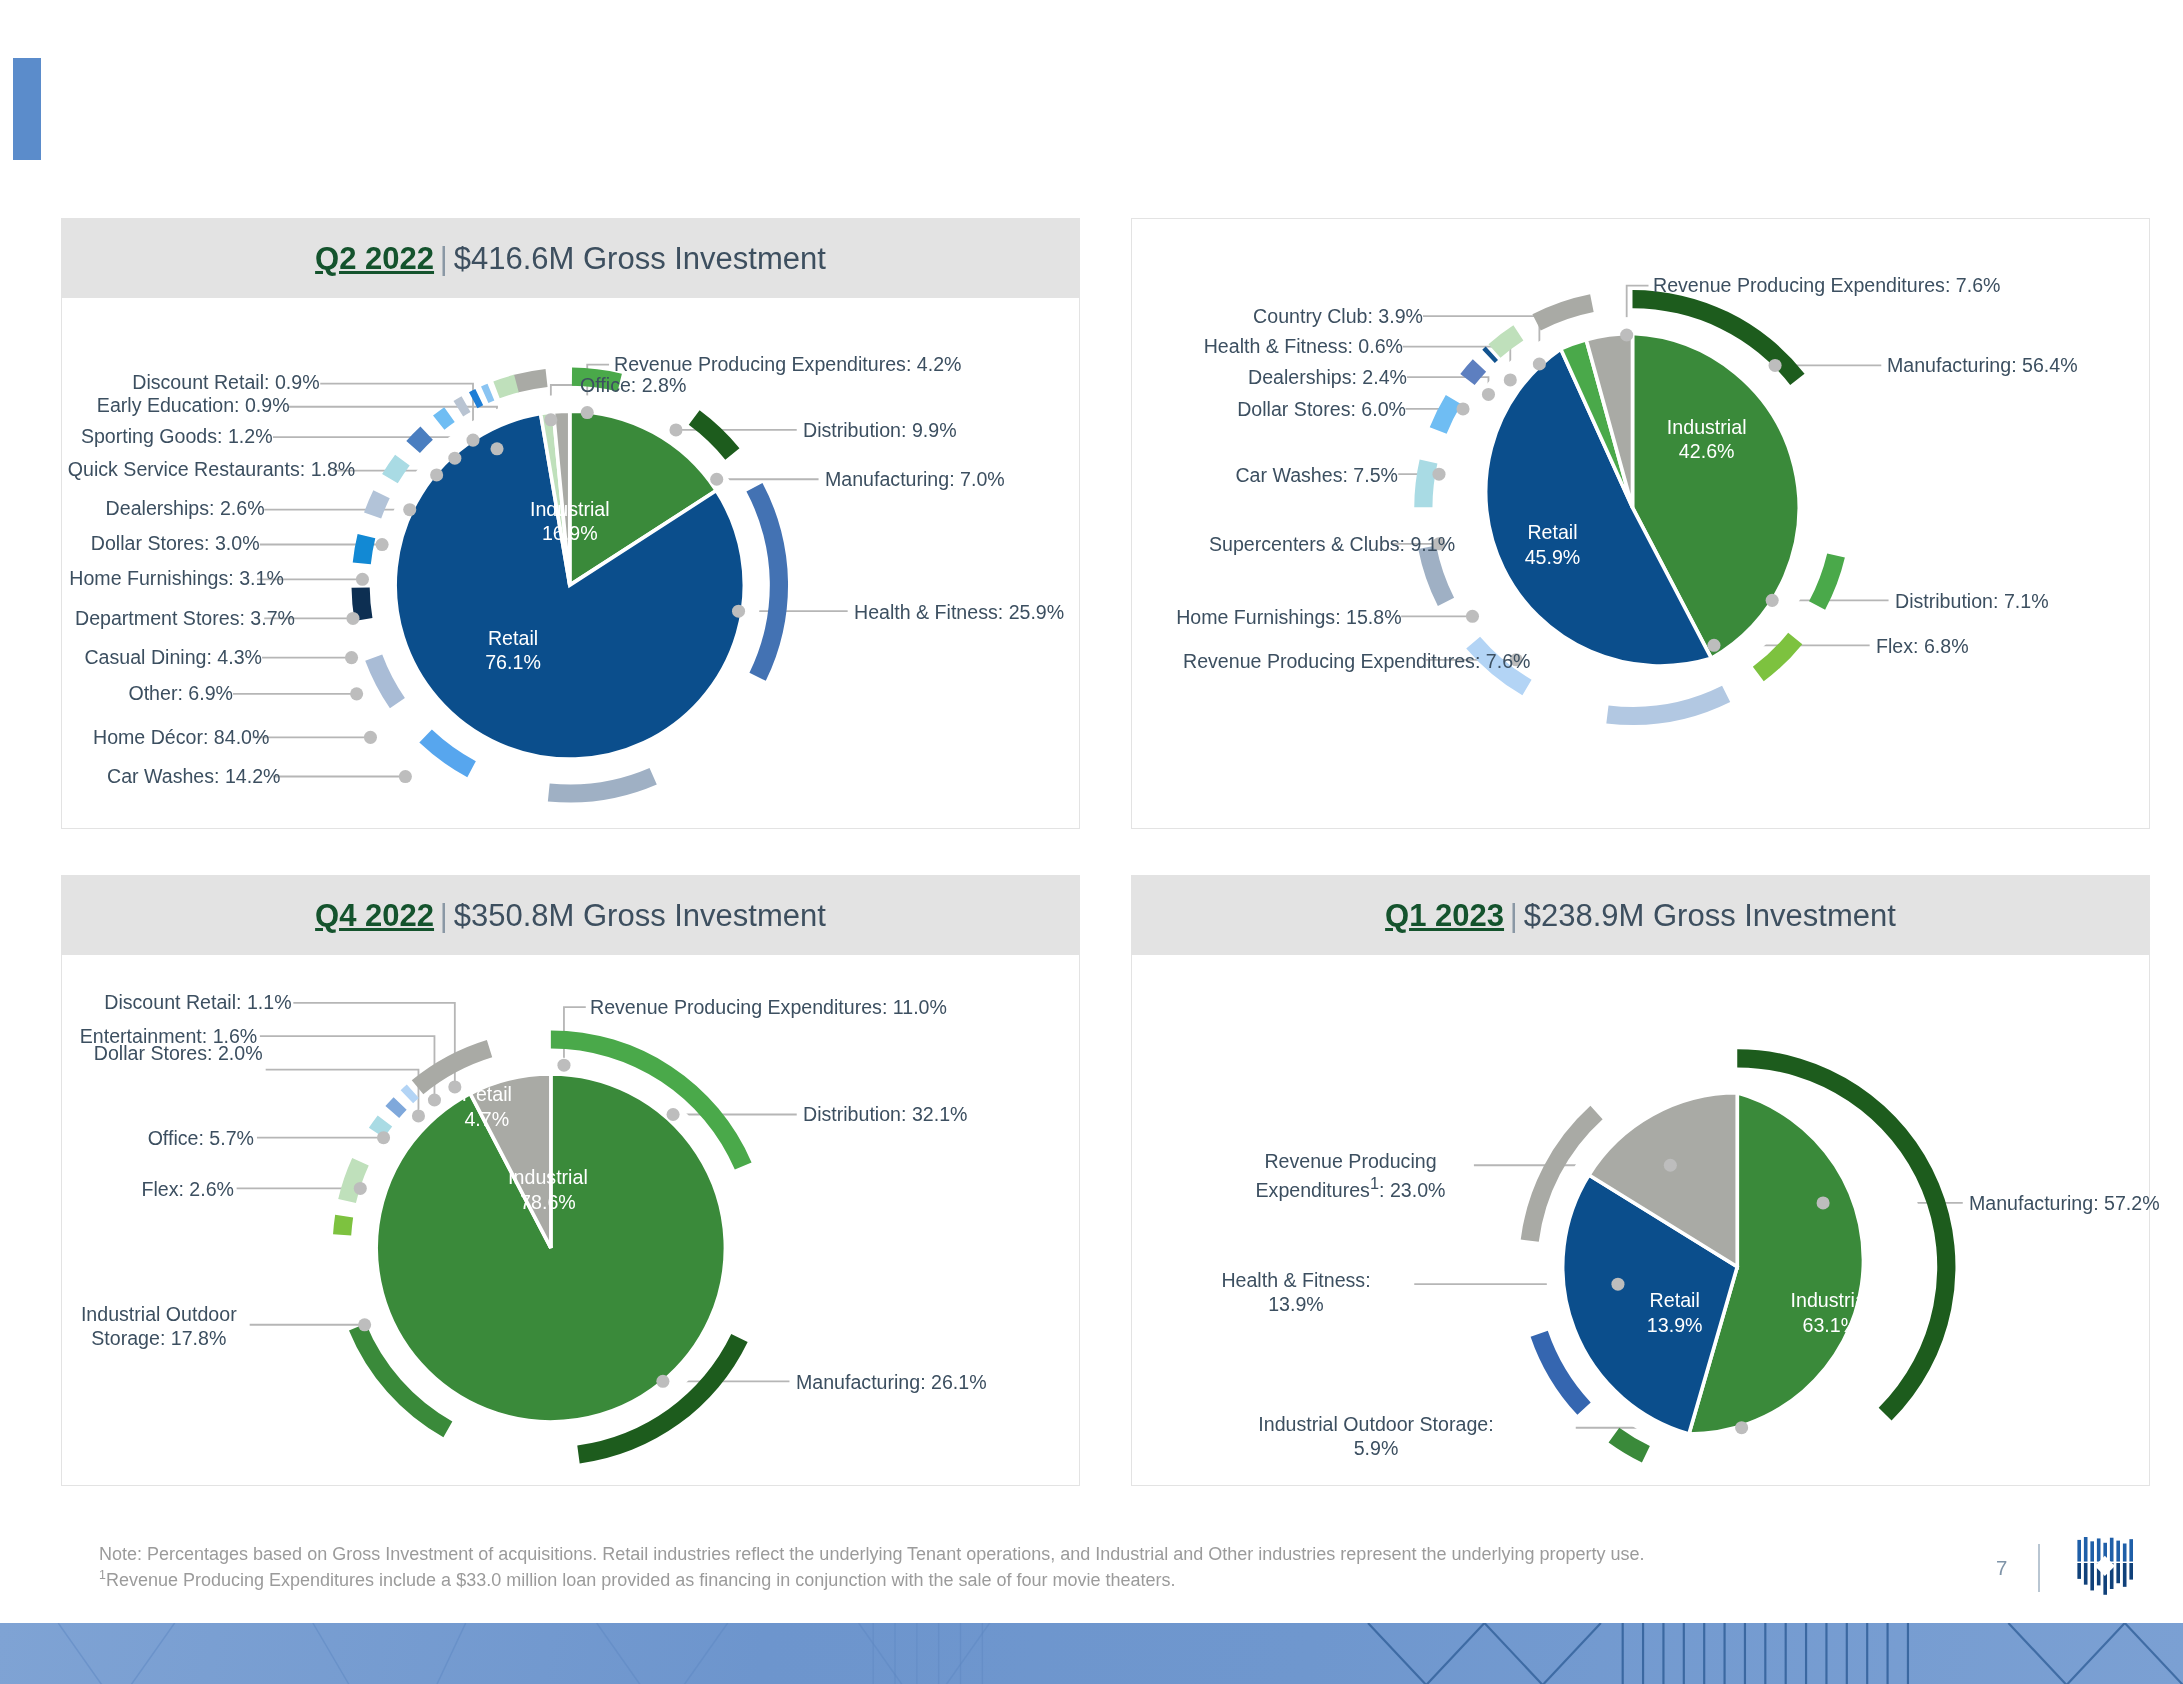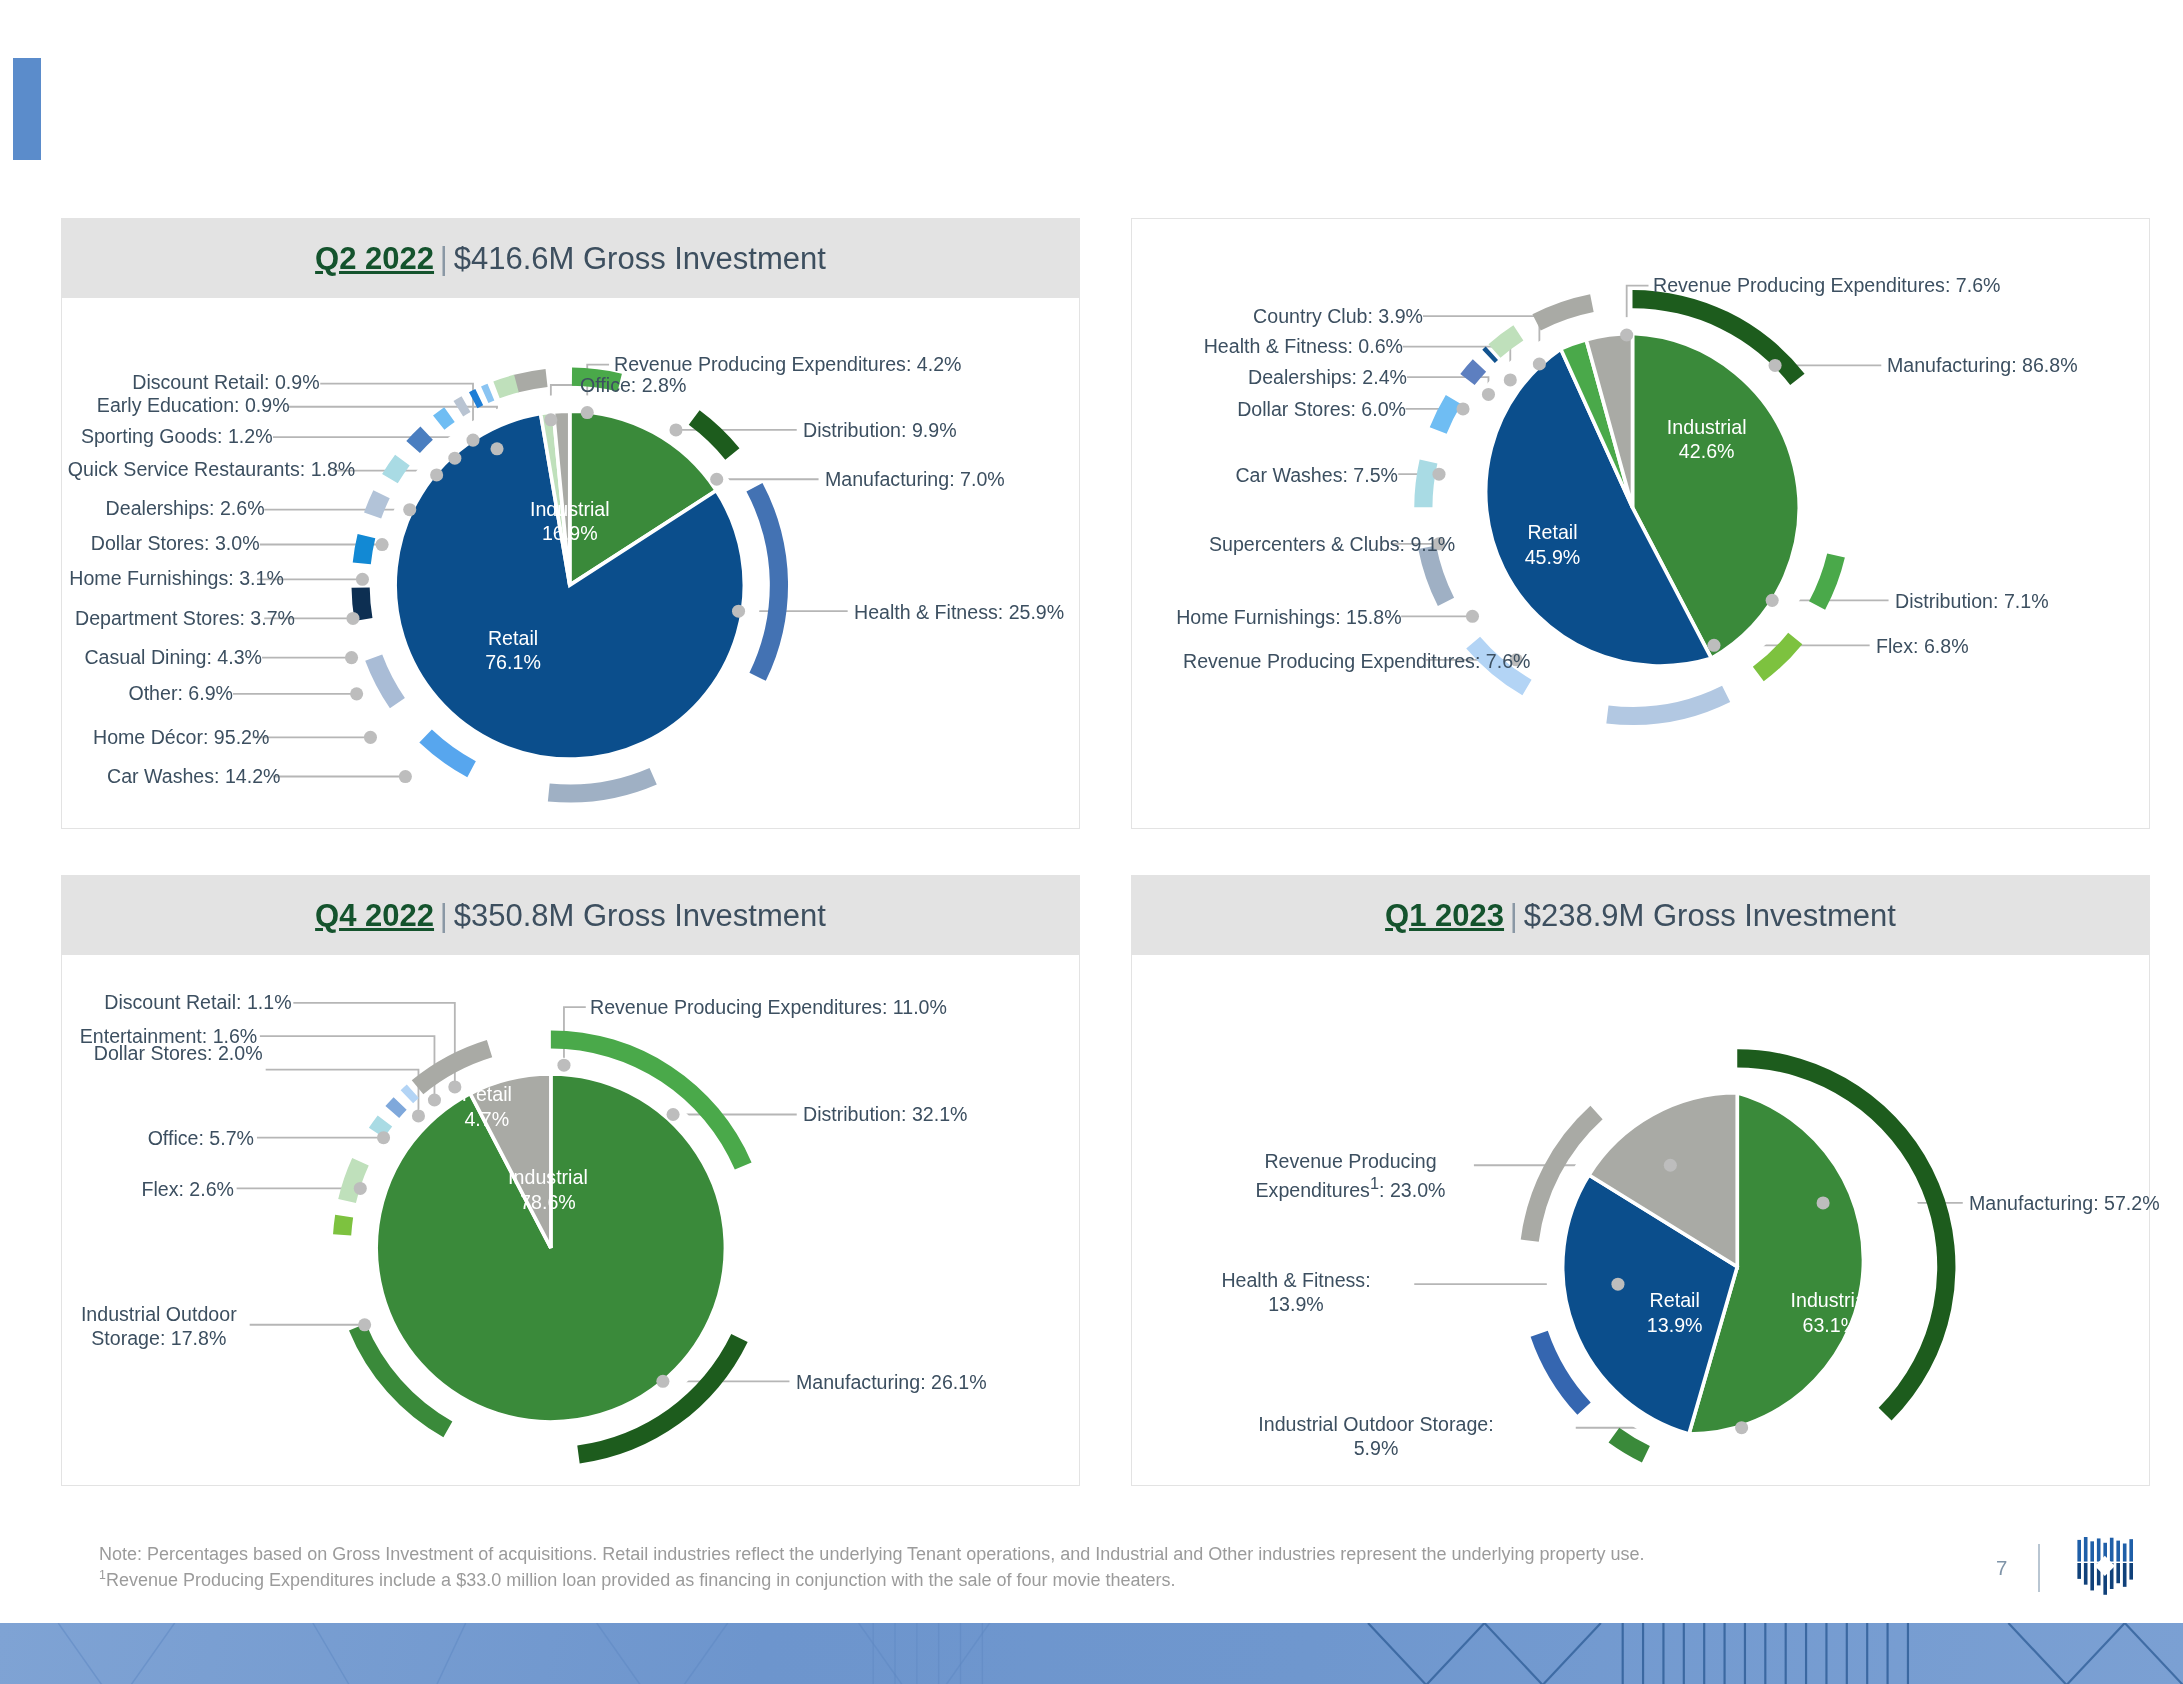--- a/index.html
+++ b/index.html
@@ -175,21 +175,21 @@
       <div class="lbl r" style="left:14.6px;  top:73px;  width:243px;">Discount Retail: 0.9%</div>
       <div class="lbl r" style="left:14.6px;  top:96px;  width:213px;">Early Education: 0.9%</div>
       <div class="lbl r" style="left:14.6px;  top:127px;  width:196px;">Sporting Goods: 1.2%</div>
       <div class="lbl r" style="left:5.8px;   top:160px;  width:266px;">Quick Service Restaurants: 1.8%</div>
       <div class="lbl r" style="left:14.6px;  top:199px;  width:188px;">Dealerships: 2.6%</div>
       <div class="lbl r" style="left:14.6px;  top:234px;  width:183px;">Dollar Stores: 3.0%</div>
       <div class="lbl r" style="left:7.3px;  top:269px;  width:188px;">Home Furnishings: 3.1%</div>
       <div class="lbl r" style="left:13px;  top:309px;  width:189px;">Department Stores: 3.7%</div>
       <div class="lbl r" style="left:18px;  top:348px;  width:182px;">Casual Dining: 4.3%</div>
       <div class="lbl r" style="left:40px;  top:384px;  width:131px;">Other: 6.9%</div>
-      <div class="lbl r" style="left:31px;  top:428px;  width:160px;">Home Décor: 95.2%</div>
+      <div class="lbl r" style="left:31px;  top:428px;  width:160px;">Home Décor: 84.0%</div>
       <div class="lbl r" style="left:45px;  top:467px;  width:166px;">Car Washes: 14.2%</div>
 
       <div class="lbl l" style="left:518px; top:76px;">Office: 2.8%</div>
       <div class="lbl l" style="left:552px; top:55px;">Revenue Producing Expenditures: 4.2%</div>
       <div class="lbl l" style="left:741px;top:121px;">Distribution: 9.9%</div>
       <div class="lbl l" style="left:763px;top:170px;">Manufacturing: 7.0%</div>
       <div class="lbl l" style="left:792px;top:303px;">Health &amp; Fitness: 25.9%</div>
     </div>
   </div>
 
@@ -254,21 +254,21 @@
       <div class="lbl r" style="left:58px; top:86px; width:233px;">Country Club: 3.9%</div>
       <div class="lbl r" style="left:44px; top:116px; width:227px;">Health &amp; Fitness: 0.6%</div>
       <div class="lbl r" style="left:64px; top:147px; width:211px;">Dealerships: 2.4%</div>
       <div class="lbl r" style="left:70px; top:179px; width:204px;">Dollar Stores: 6.0%</div>
       <div class="lbl r" style="left:70px; top:245px; width:196px;">Car Washes: 7.5%</div>
       <div class="lbl r" style="left:77px;top:314px; width:182px;">Supercenters &amp; Clubs: 9.1%</div>
       <div class="lbl r" style="left:14.6px; top:387px; width:255px;">Home Furnishings: 15.8%</div>
       <div class="lbl r" style="left:51px; top:431px; width:243px;">Revenue Producing Expenditures: 7.6%</div>
 
       <div class="lbl l" style="left:521px; top:55px;">Revenue Producing Expenditures: 7.6%</div>
-      <div class="lbl l" style="left:755px;top:135px;">Manufacturing: 86.8%</div>
+      <div class="lbl l" style="left:755px;top:135px;">Manufacturing: 56.4%</div>
       <div class="lbl l" style="left:763px;top:371px;">Distribution: 7.1%</div>
       <div class="lbl l" style="left:744px;top:416px;">Flex: 6.8%</div>
     </div>
   </div>
 
   <div class="panel panel-q4">
     <div class="panel-header">
       <div class="panel-title">
         <b>Q4 2022</b><span class="sep">|</span><span>$350.8M Gross Investment</span>
       </div>

